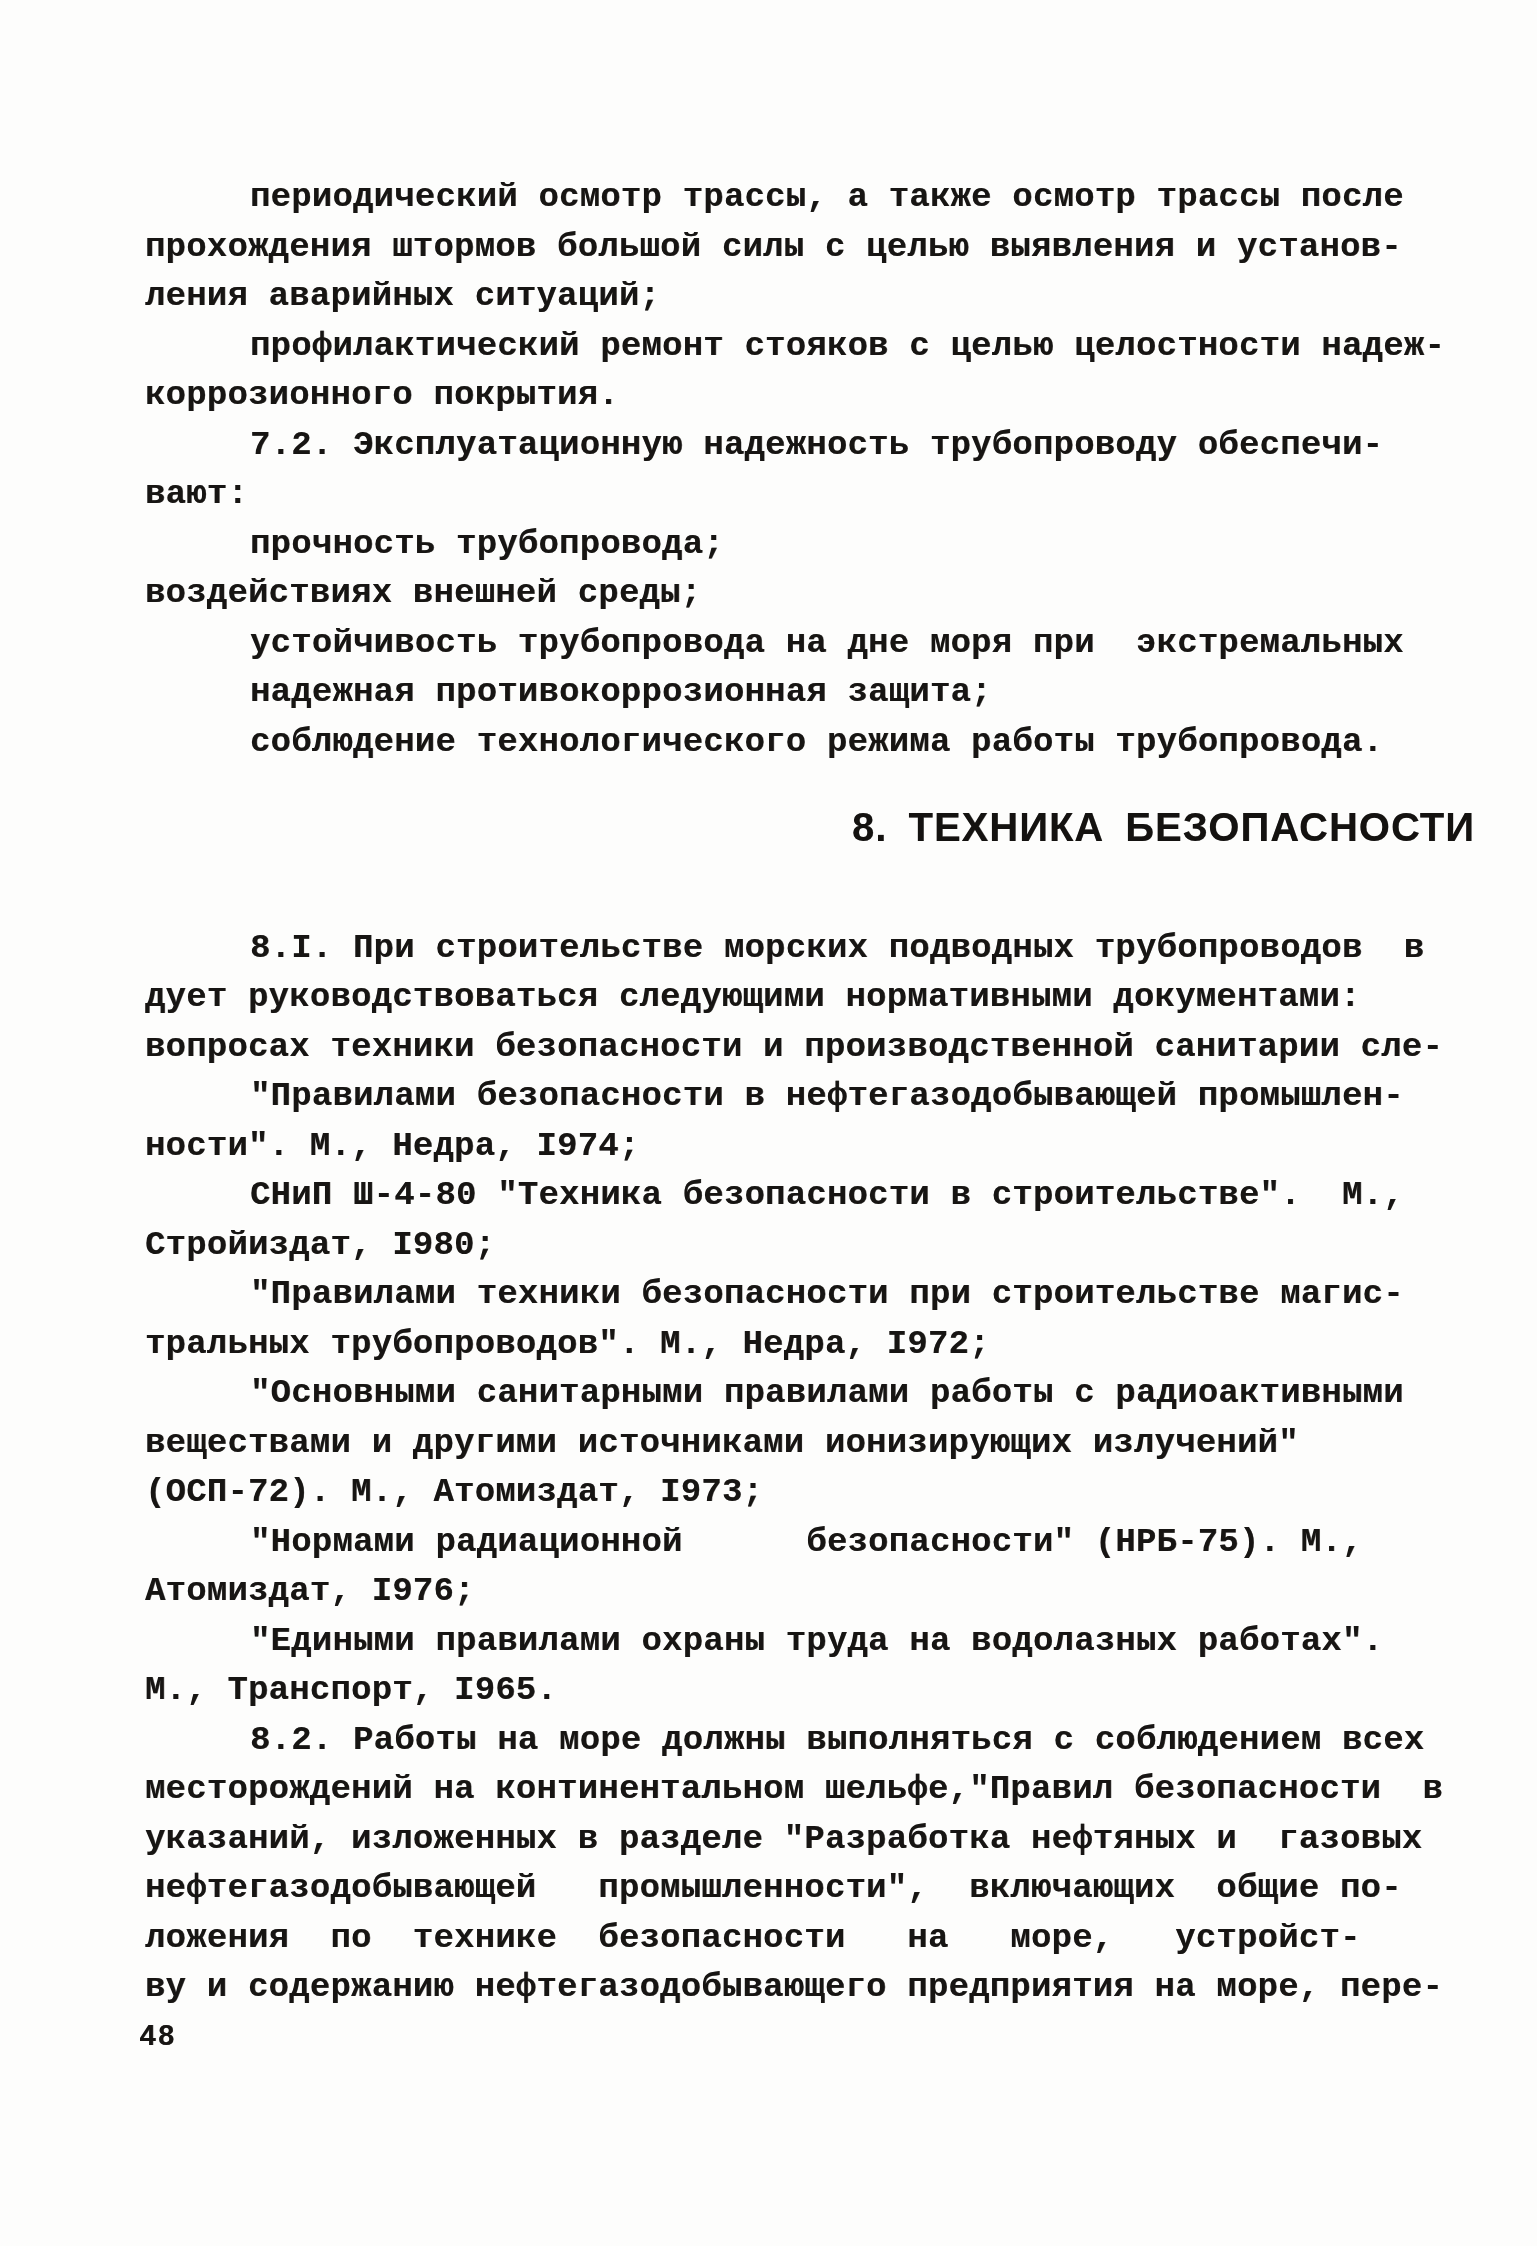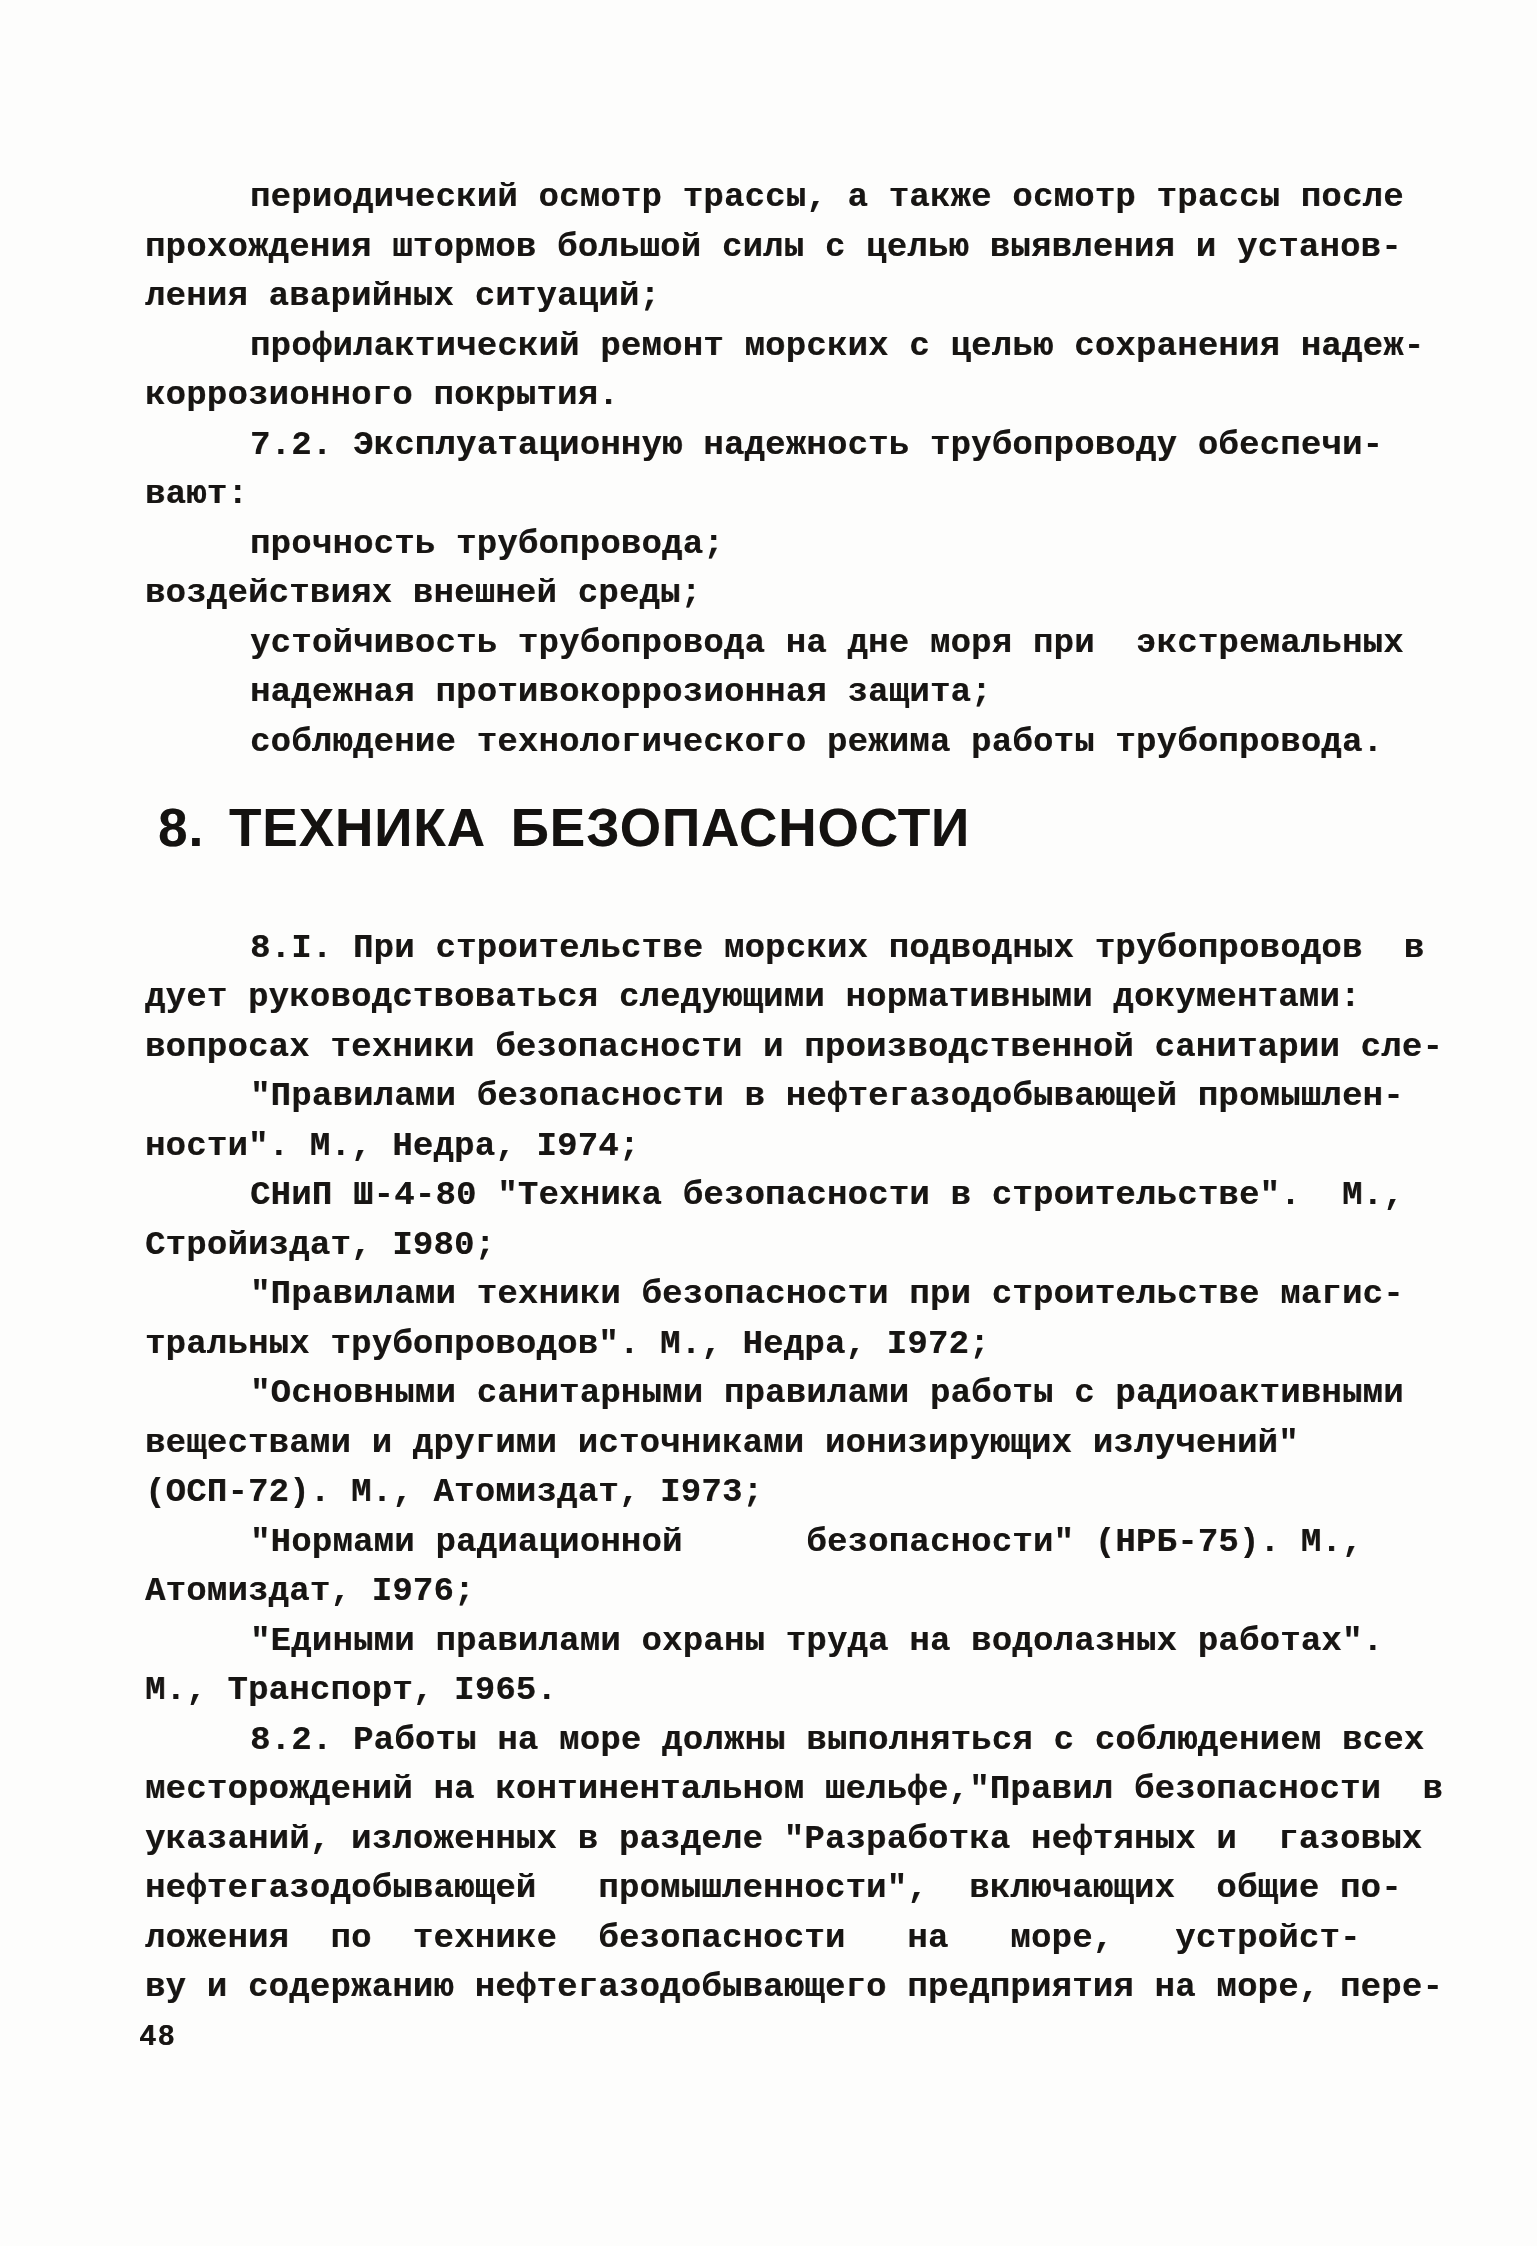--- a/index.html
+++ b/index.html
@@ -36,47 +36,48 @@
     padding-left: 105px;
   }
   .heading {
     height: 49.5px;
     line-height: 49.5px;
     margin-top: 36px;
     margin-bottom: 71px;
     margin-left: 13px;
     font-family: "Liberation Sans", sans-serif;
     font-weight: 700;
-    font-size: 53px;
+    font-size: 40px;
     letter-spacing: 1px;
     word-spacing: 9px;
     white-space: pre;
     color: #141210;
     text-shadow: 0.3px 0.3px 0.5px rgba(20, 18, 15, 0.5);
+    text-align: right;
   }
   .page-number {
     height: 49.5px;
     line-height: 49.5px;
     margin-left: -6px;
     font-size: 29px;
     letter-spacing: 1px;
     white-space: pre;
     text-shadow: 0.4px 0.4px 0.6px rgba(25, 22, 18, 0.55);
   }
 </style>
 </head>
 <body>
 
 <div class="page">
   <div class="lines">
 
   <div class="line indent">периодический осмотр трассы, а также осмотр трассы после</div>
       <div class="line">прохождения штормов большой силы с целью выявления и установ-</div>
       <div class="line">ления аварийных ситуаций;</div>
-      <div class="line indent">профилактический ремонт морских с целью сохранения надеж-</div>
+      <div class="line indent">профилактический ремонт стояков с целью целостности надеж-</div>
       <div class="line">коррозионного покрытия.</div>
       <div class="line indent">7.2. Эксплуатационную надежность трубопроводу обеспечи-</div>
       <div class="line">вают:</div>
       <div class="line indent">прочность трубопровода;</div>
       <div class="line">воздействиях внешней среды;</div>
       <div class="line indent">устойчивость трубопровода на дне моря при  экстремальных</div>
       <div class="line indent">надежная противокоррозионная защита;</div>
       <div class="line indent">соблюдение технологического режима работы трубопровода.</div>
       <div class="heading">8. ТЕХНИКА БЕЗОПАСНОСТИ</div>
       <div class="line indent">8.I. При строительстве морских подводных трубопроводов  в</div>

